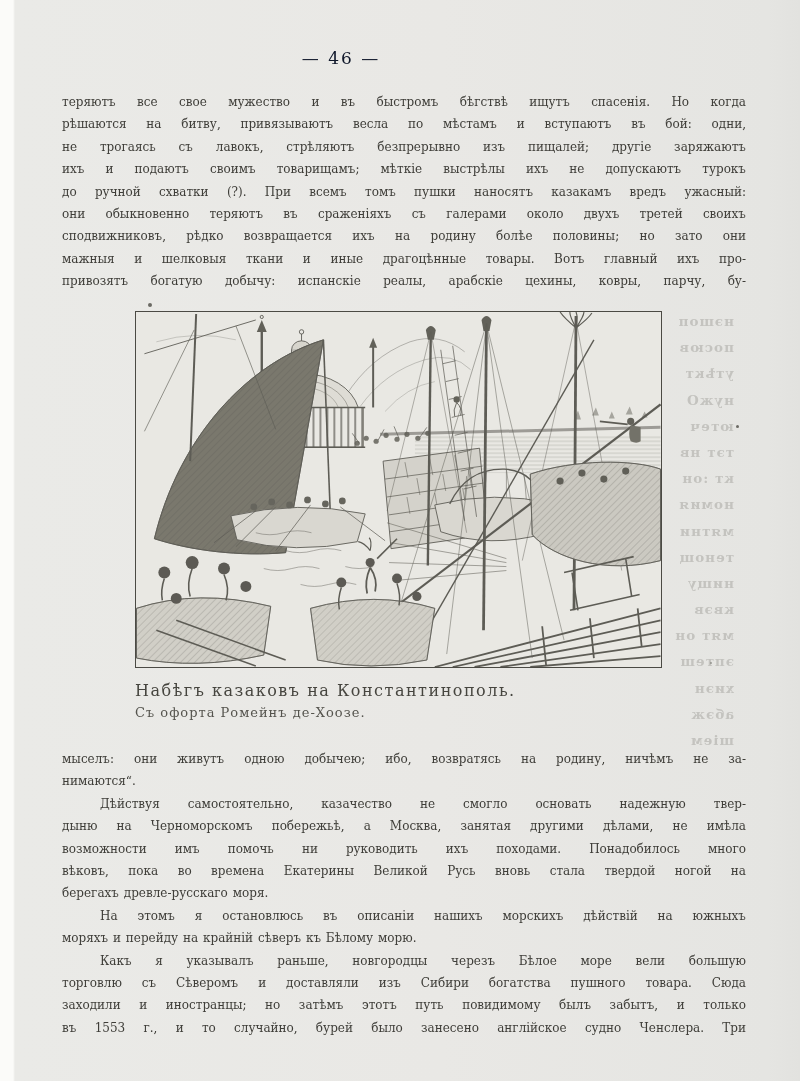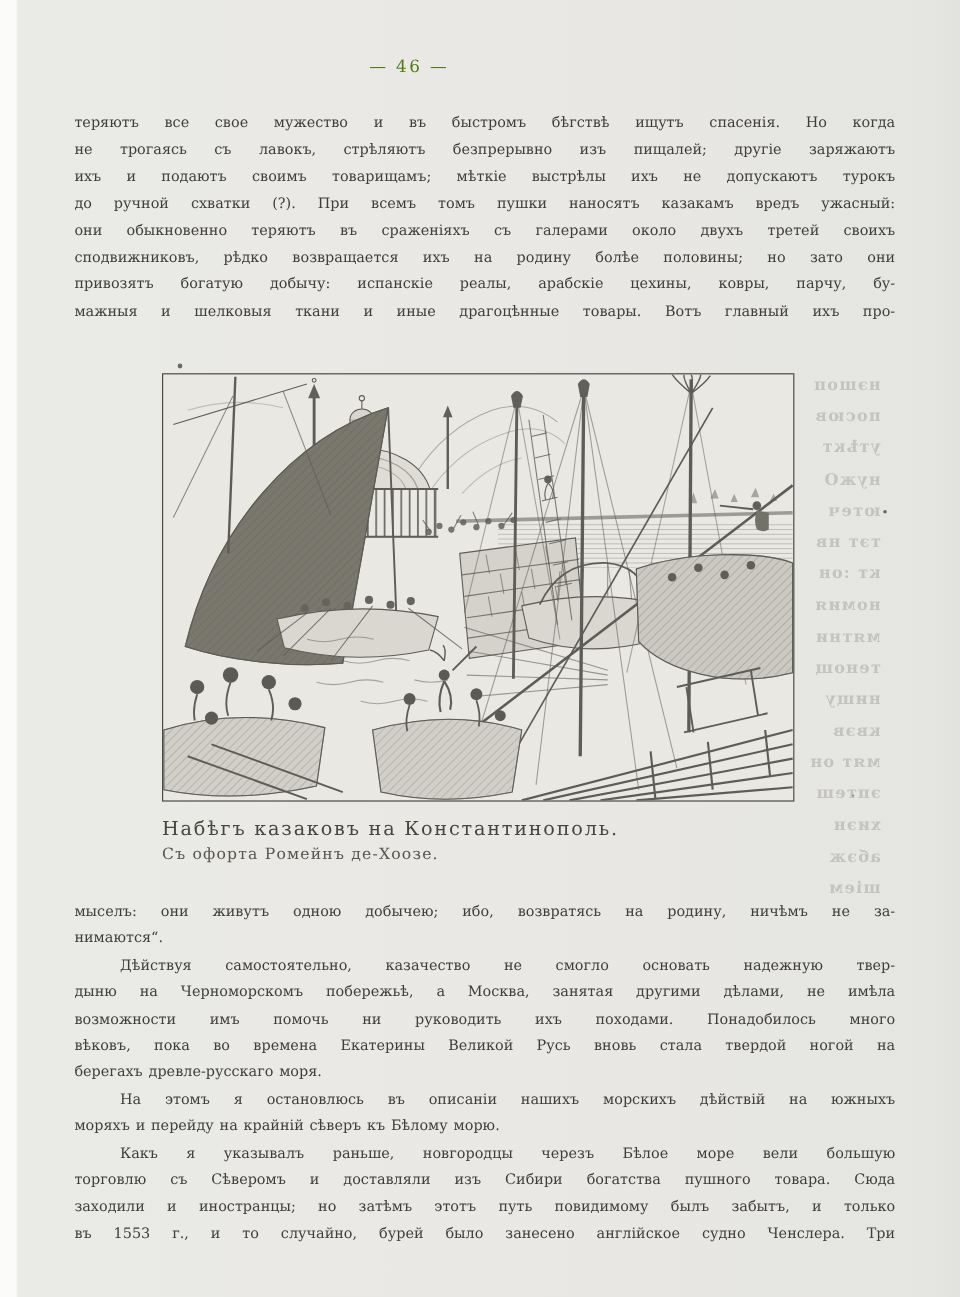--- a/index.html
+++ b/index.html
@@ -6,21 +6,21 @@
   body{
     width:800px;height:1081px;position:relative;overflow:hidden;
     background:
       linear-gradient(90deg, #fbfbf9 0px, #fbfbf9 13px, #eaeae7 15px, #e9e8e5 55%, #e5e5e2 96%, #e2e2df 100%);
     font-family:"DejaVu Serif", serif;
     color:#3e3d38;
   }
   .page{position:absolute;inset:0;}
   .pageno{
     position:absolute;top:48px;left:0;width:682px;text-align:center;
-    font-size:14px;letter-spacing:2px;color:#4d7c0f;
+    font-size:17px;letter-spacing:2px;color:#0f172a;
   }
   .tblock{position:absolute;left:62px;width:684px;}
   .tblock-top{top:91px;}
   .tblock-bottom{top:748px;}
   .tline{
     font-size:12px;line-height:22.4px;height:22.4px;white-space:nowrap;
     text-align:justify;text-align-last:justify;color:#3e3d38;
     word-spacing:1px;
   }
   .tline.end{text-align-last:left;}
@@ -55,27 +55,28 @@
 </head>
 <body>
 
 <div class="page">
 
   <div class="pageno">— 46 —</div>
 
   <div class="tblock tblock-top">
 
   <div class="tline">теряютъ все свое мужество и въ быстромъ бѣгствѣ ищутъ спасенія. Но когда</div>
+      <div class="tline">рѣшаются на битву, привязываютъ весла по мѣстамъ и вступаютъ въ бой: одни,</div>
       <div class="tline">не трогаясь съ лавокъ, стрѣляютъ безпрерывно изъ пищалей; другіе заряжаютъ</div>
       <div class="tline">ихъ и подаютъ своимъ товарищамъ; мѣткіе выстрѣлы ихъ не допускаютъ турокъ</div>
       <div class="tline">до ручной схватки (?). При всемъ томъ пушки наносятъ казакамъ вредъ ужасный:</div>
       <div class="tline">они обыкновенно теряютъ въ сраженіяхъ съ галерами около двухъ третей своихъ</div>
       <div class="tline">сподвижниковъ, рѣдко возвращается ихъ на родину болѣе половины; но зато они</div>
+      <div class="tline">мажныя и шелковыя ткани и иные драгоцѣнные товары. Вотъ главный ихъ про-</div>
       <div class="tline">привозятъ богатую добычу: испанскіе реалы, арабскіе цехины, ковры, парчу, бу-</div>
-      <div class="tline">мажныя и шелковыя ткани и иные драгоцѣнные товары. Вотъ главный ихъ про-</div>
     </div>
 
   <div class="figure-frame">
     <svg viewBox="0 0 527 357">
       <defs>
         <pattern id="hd" width="5" height="5" patternUnits="userSpaceOnUse" patternTransform="rotate(45)">
           <line x1="0" y1="0" x2="0" y2="5" stroke="#57564e" stroke-width="0.8"></line>
         </pattern>
         <pattern id="hh" width="7" height="4" patternUnits="userSpaceOnUse">
           <line x1="0" y1="2" x2="7" y2="2" stroke="#6a695f" stroke-width="0.6"></line>

